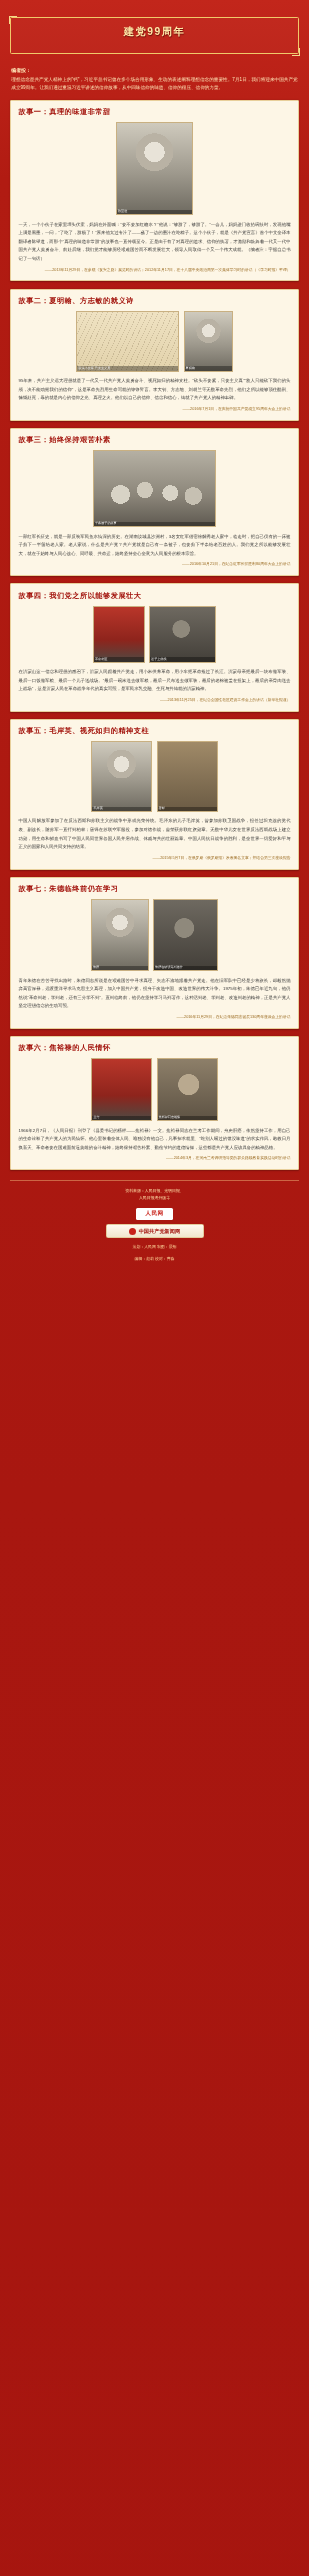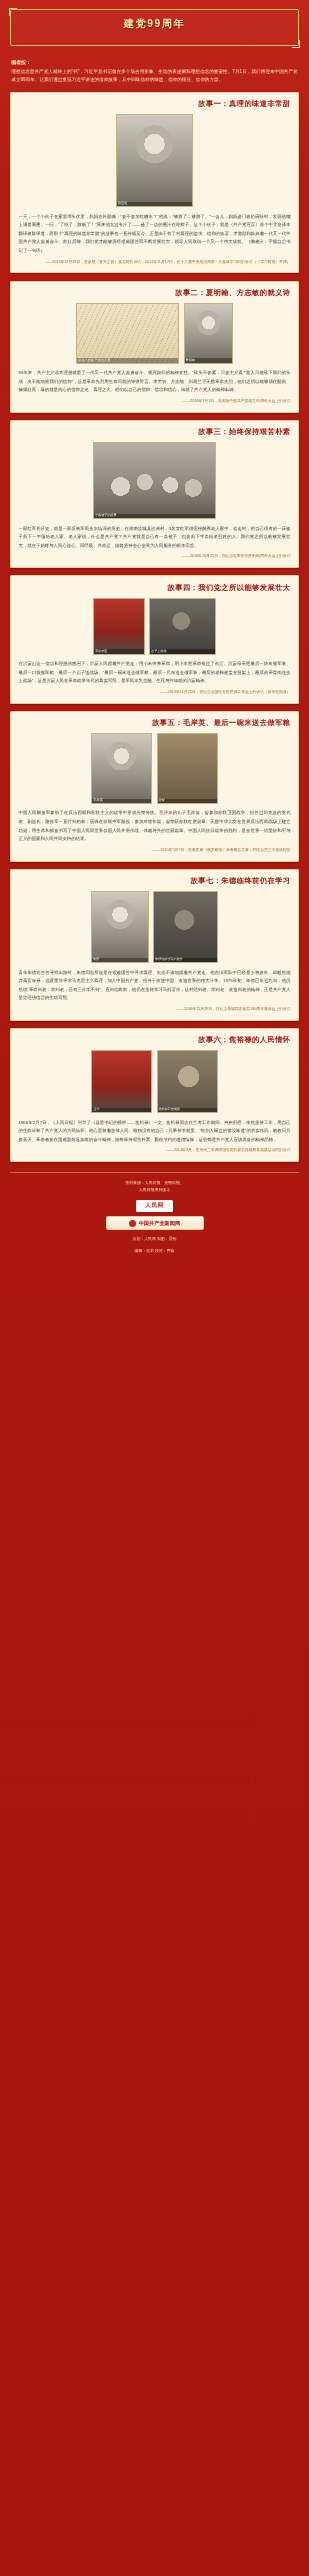--- a/index.html
+++ b/index.html
@@ -22,20 +22,21 @@
     position: relative;
     padding: 9.3px 10.3px 5.2px 10.3px;
     text-align: center;
   }
   .header-frame {
     border: 1px solid #f0c96a;
     border-radius: 1.5px;
     padding: 7.2px 5.2px 8.2px 5.2px;
     background: rgba(255,255,255,0.02);
     position: relative;
+    margin-top: 8px;
   }
   .header-frame:before, .header-frame:after {
     content: "";
     position: absolute;
     width: 7.2px; height: 7.2px;
     border: 1px solid #f6d98c;
   }
   .header-frame:before { left: -2.6px; top: -2.6px; border-right: none; border-bottom: none; }
   .header-frame:after { right: -2.6px; bottom: -2.6px; border-left: none; border-top: none; }
   .h-line1 {
@@ -75,21 +76,21 @@
   
   .story {
     margin: 7.2px 10.3px 0 10.3px;
     background: #fdf6e6;
     border: 0.5px solid #e8cf9a;
     border-radius: 1px;
     padding: 6.2px 7.2px 7.2px 7.2px;
     box-shadow: 0 0.5px 1.5px rgba(0,0,0,0.25);
   }
   .story-title {
-    text-align: right;
+    text-align: left;
     color: #a3140d;
     font-size: 7.2px;
     font-weight: bold;
     letter-spacing: 0.5px;
     margin-bottom: 5.2px;
   }
   .media {
     display: flex;
     gap: 4.1px;
     justify-content: center;
@@ -272,21 +273,21 @@
       </div>
       <div class="photo ph-dark" style="width:67px;height:57px;">
         <div class="cap">送子上前线</div>
       </div>
     </div>
     <div class="body-text">在沂蒙山这一信念和理想的感召下，沂蒙人民跟着共产党走，用小米供养革命，用小车把革命推过了长江。沂蒙母亲把最后一块布做军装、最后一口饭做军粮、最后一个儿子送战场。"最后一碗米送去做军粮，最后一尺布送去做军装，最后的老棉被盖在担架上，最后的亲骨肉送去上战场"，这是沂蒙人民在革命战争年代的真实写照，是军民水乳交融、生死与共铸就的沂蒙精神。</div>
     <div class="source">——2013年11月25日，在纪念全国性老区建设工作会上的讲话（新华社报道）</div>
   </div>
 
   <div class="story">
-    <div class="story-title">故事五：毛岸英、最后一碗米送去做军粮</div>
+    <div class="story-title">故事五：毛岸英、视死如归的精神支柱</div>
     <div class="media">
       <div class="photo ph-portrait" style="width:61px;height:71px;">
         <div class="cap">毛岸英</div>
       </div>
       <div class="photo ph-brown" style="width:61px;height:71px;">
         <div class="cap">唐铎</div>
       </div>
     </div>
     <div class="body-text">中国人民解放军参加了在反法西斯和苏联主义的战争中形成光荣传统。毛泽东的儿子毛岸英，曾参加苏联卫国战争，担任过坦克连的党代表、副连长，随苏军一直打到柏林；唐铎在苏联空军服役，参加对德作战，曾荣获苏联红旗勋章。无数中华儿女在世界反法西斯战场上建立功勋，用生命和鲜血书写了中国人民同世界各国人民并肩作战、休戚与共的壮丽篇章。中国人民抗日战争的胜利，是全世界一切爱好和平与正义的国家和人民共同支持的结果。</div>
     <div class="source">——2015年5月7日，在俄罗斯《俄罗斯报》发表署名文章；并结合第三次座谈报告</div>

